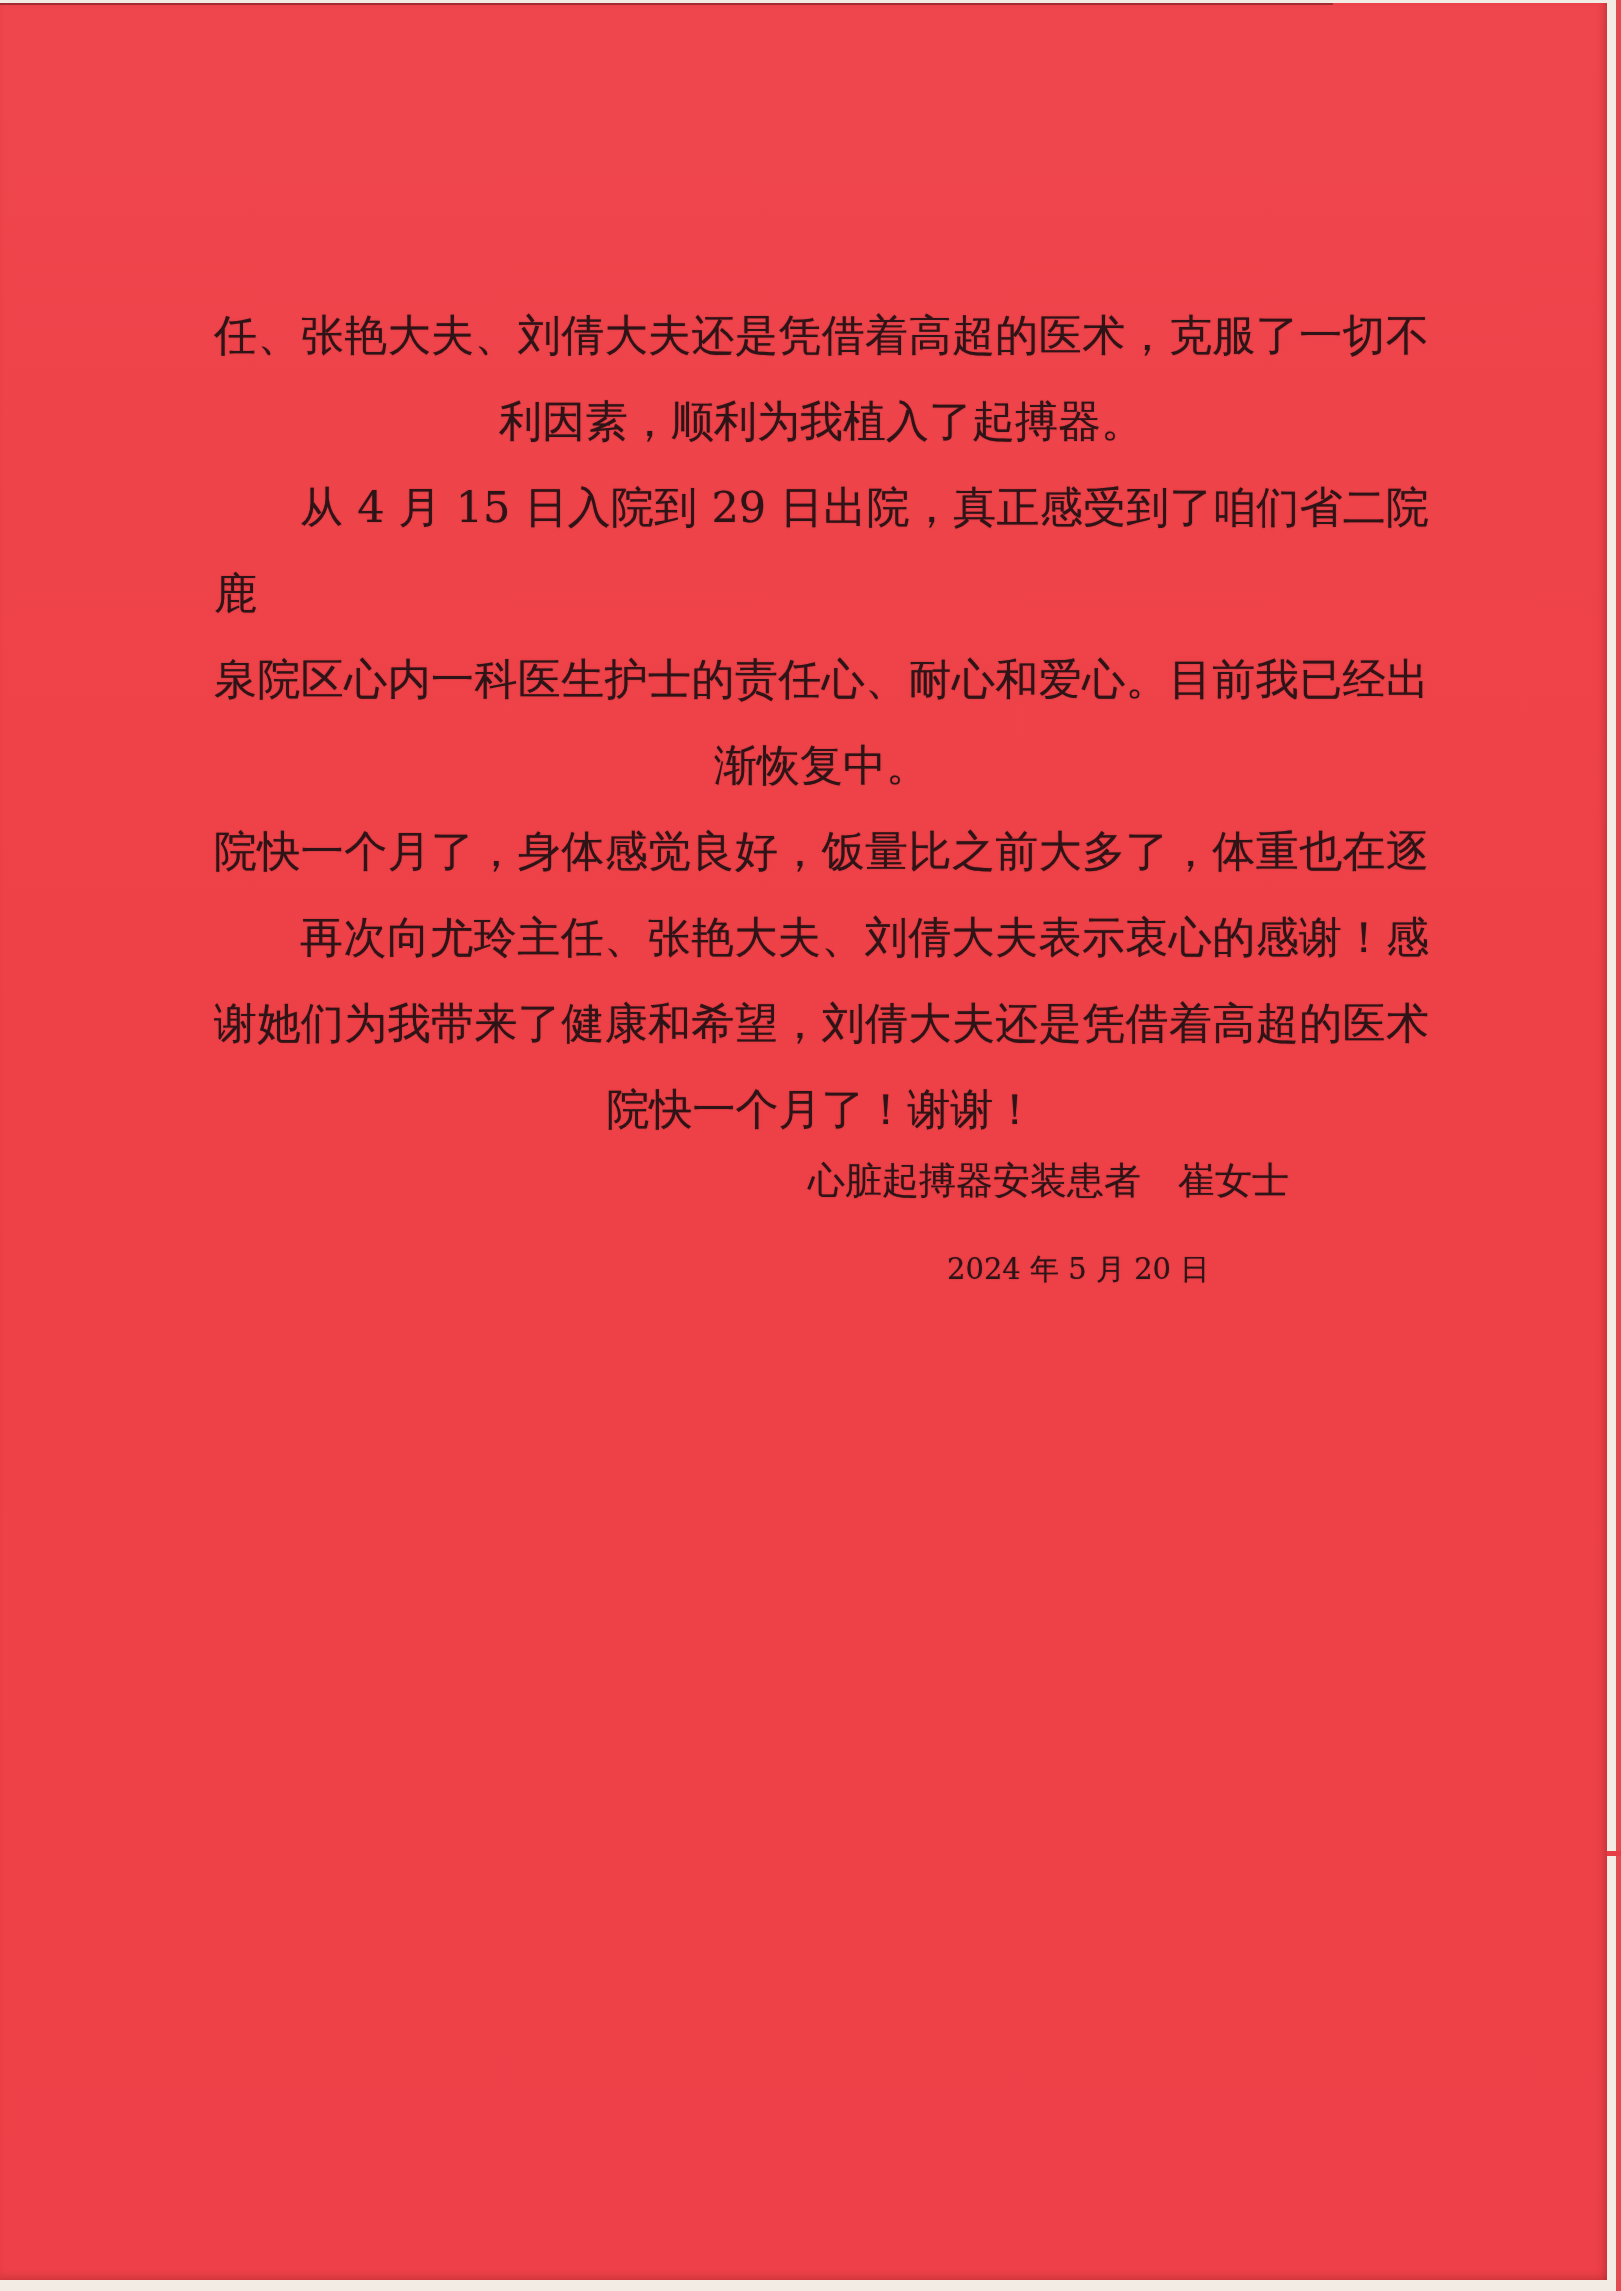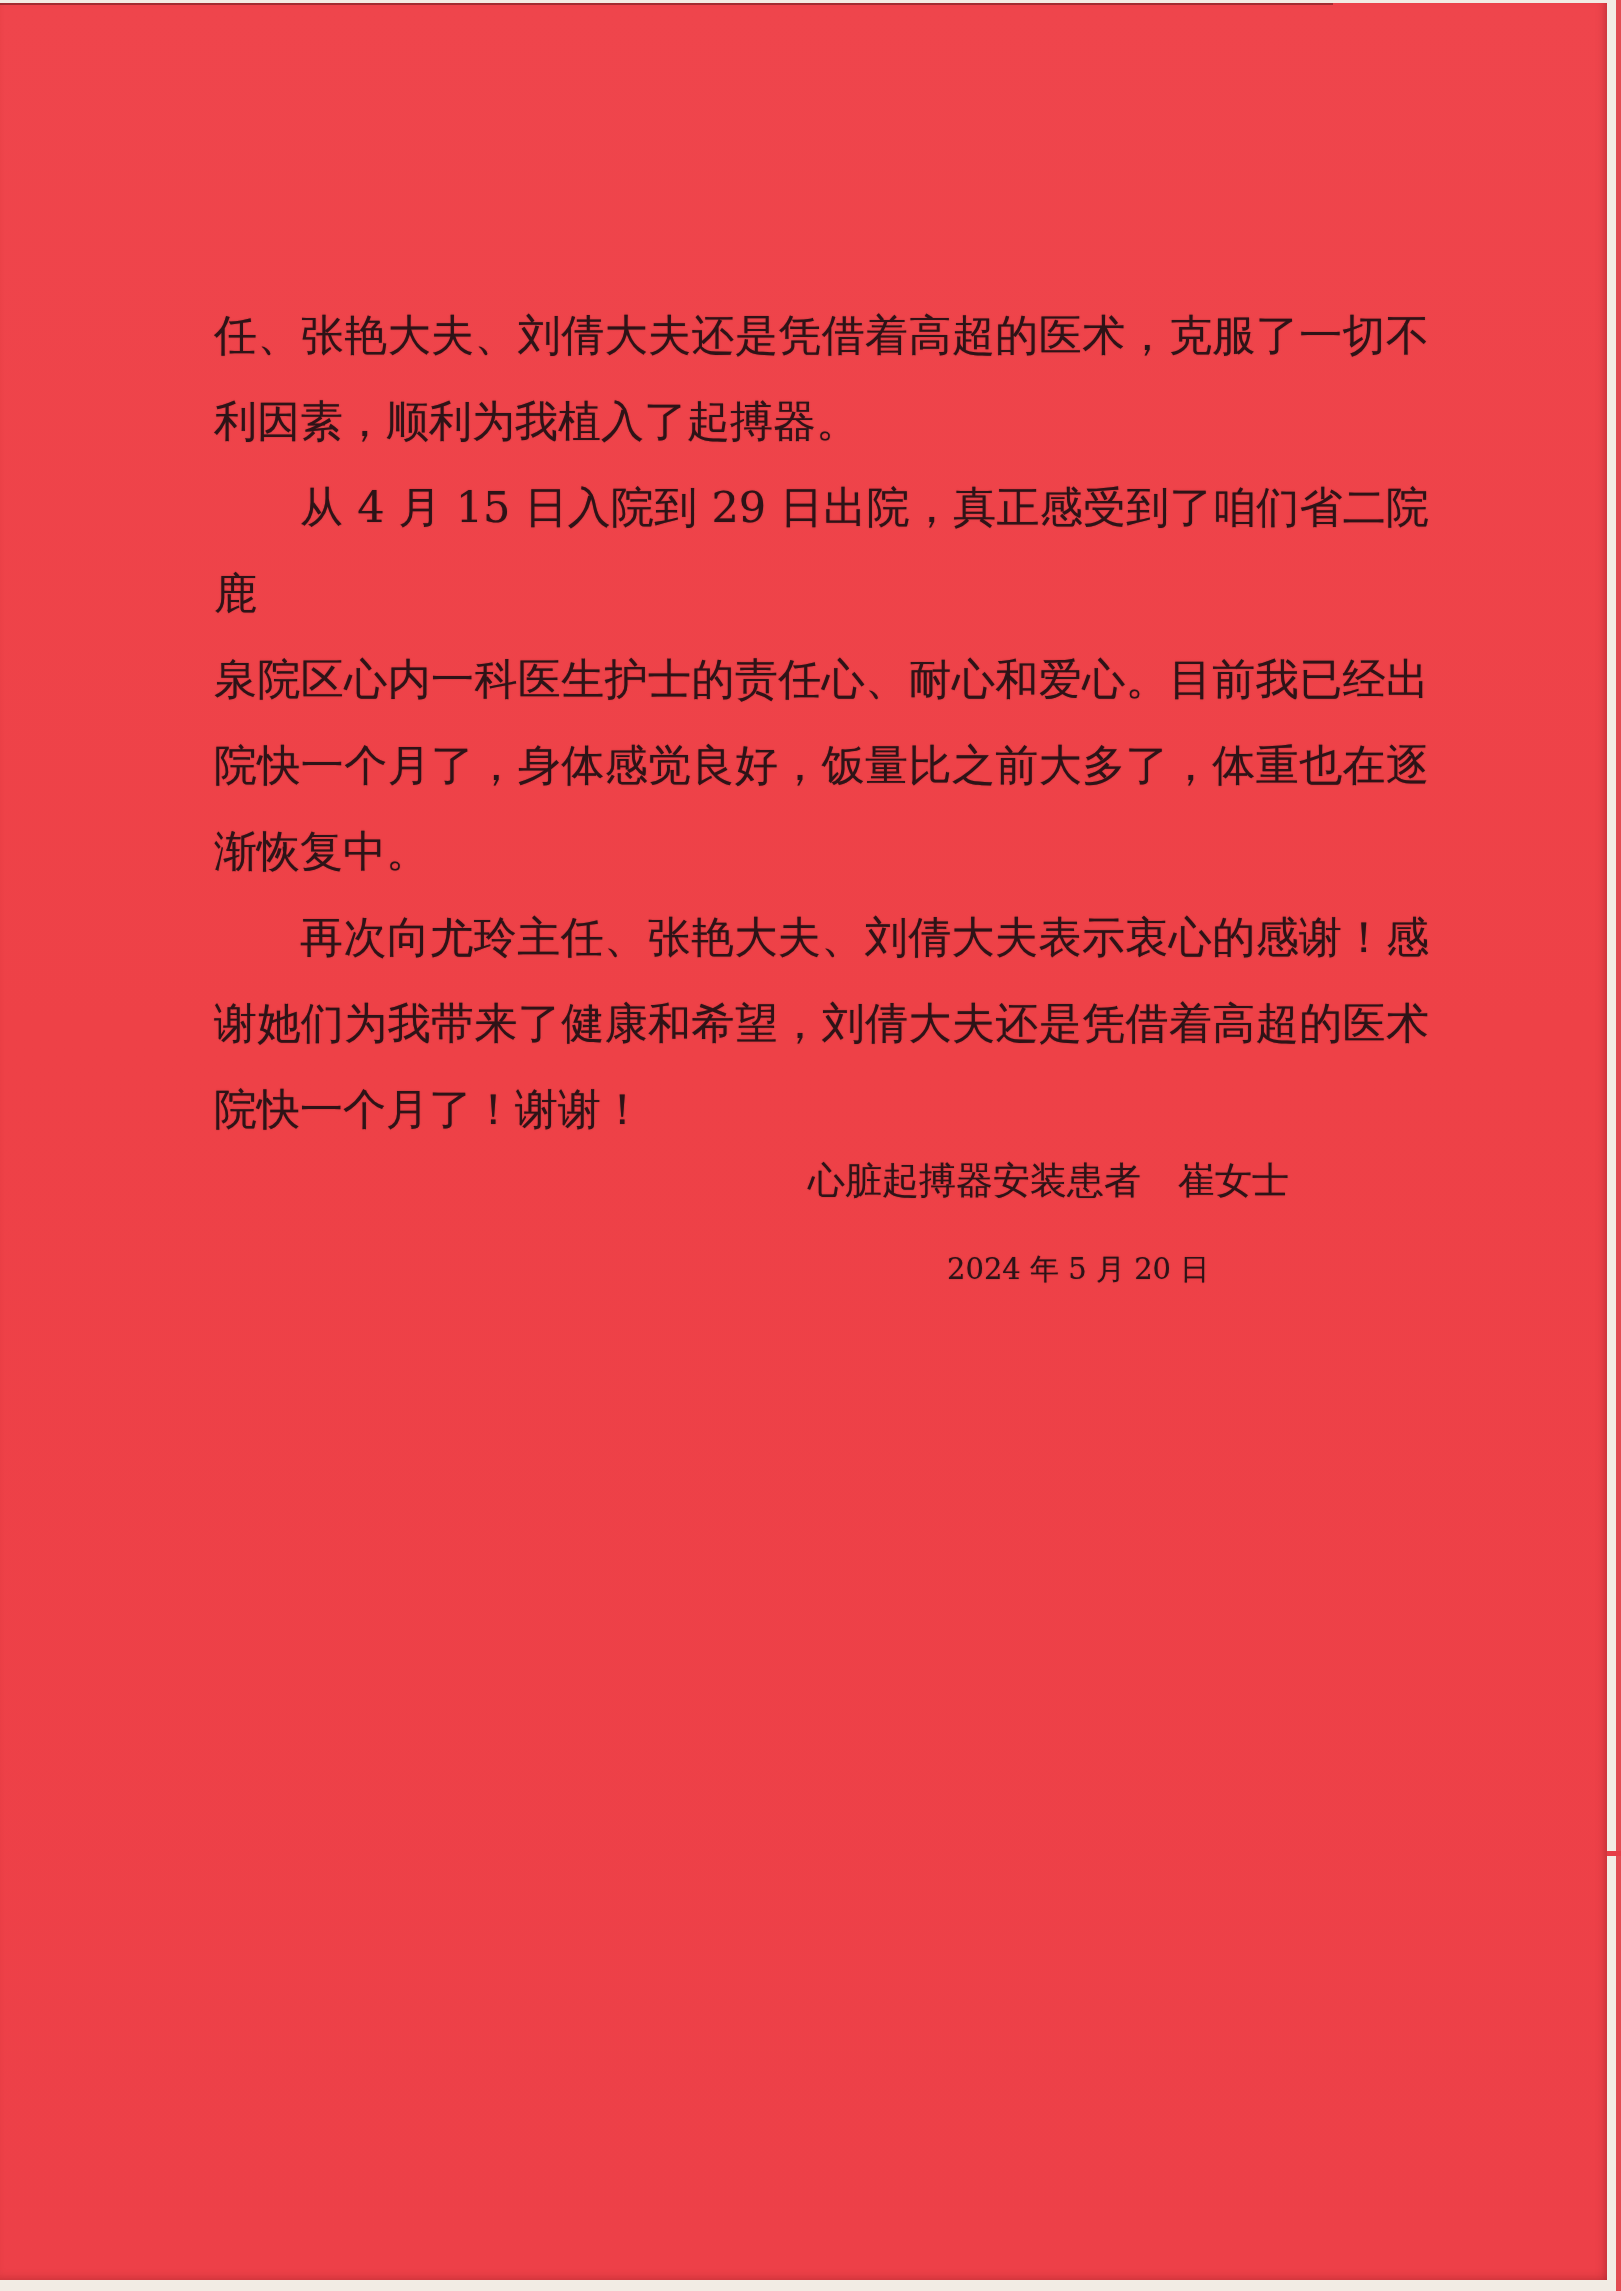--- a/index.html
+++ b/index.html
@@ -48,21 +48,21 @@
   
   .body-text {
     position: absolute;
     left: 214px; top: 289px;
     width: 1215px;
     font-size: 43px;
     line-height: 86px;
     color: #2e1317;
     text-shadow: 0 0 1.2px rgba(40, 15, 18, 0.55);
   }
-  .line { text-align: left; }
+  .line { text-align: center; }
   .just { text-align: justify; text-align-last: justify; }
   .ind  { text-indent: 86px; }
   .sig-line {
     position: absolute;
     left: 808px; top: 1135px;
     font-size: 37px;
     line-height: 86px;
     color: #2e1317;
     text-shadow: 0 0 1.2px rgba(40, 15, 18, 0.55);
     white-space: nowrap;
@@ -86,22 +86,22 @@
   <div class="edge-red-bottom"></div>
 
   <div class="paper">
     <div class="top-dark-line"></div>
 
     <div class="body-text">
       <div class="line just">任、张艳大夫、刘倩大夫还是凭借着高超的医术，克服了一切不</div>
       <div class="line">利因素，顺利为我植入了起搏器。</div>
       <div class="line just ind">从 4 月 15 日入院到 29 日出院，真正感受到了咱们省二院鹿</div>
       <div class="line just">泉院区心内一科医生护士的责任心、耐心和爱心。目前我已经出</div>
+      <div class="line">渐恢复中。</div>
       <div class="line just">院快一个月了，身体感觉良好，饭量比之前大多了，体重也在逐</div>
-      <div class="line">渐恢复中。</div>
       <div class="line just ind">再次向尤玲主任、张艳大夫、刘倩大夫表示衷心的感谢！感</div>
       <div class="line just">谢她们为我带来了健康和希望，刘倩大夫还是凭借着高超的医术</div>
       <div class="line">院快一个月了！谢谢！</div>
     </div>
 
     <div class="sig-line">心脏起搏器安装患者　崔女士</div>
     <div class="date-line">2024 年 5 月 20 日</div>
   </div>
 
 </div>

